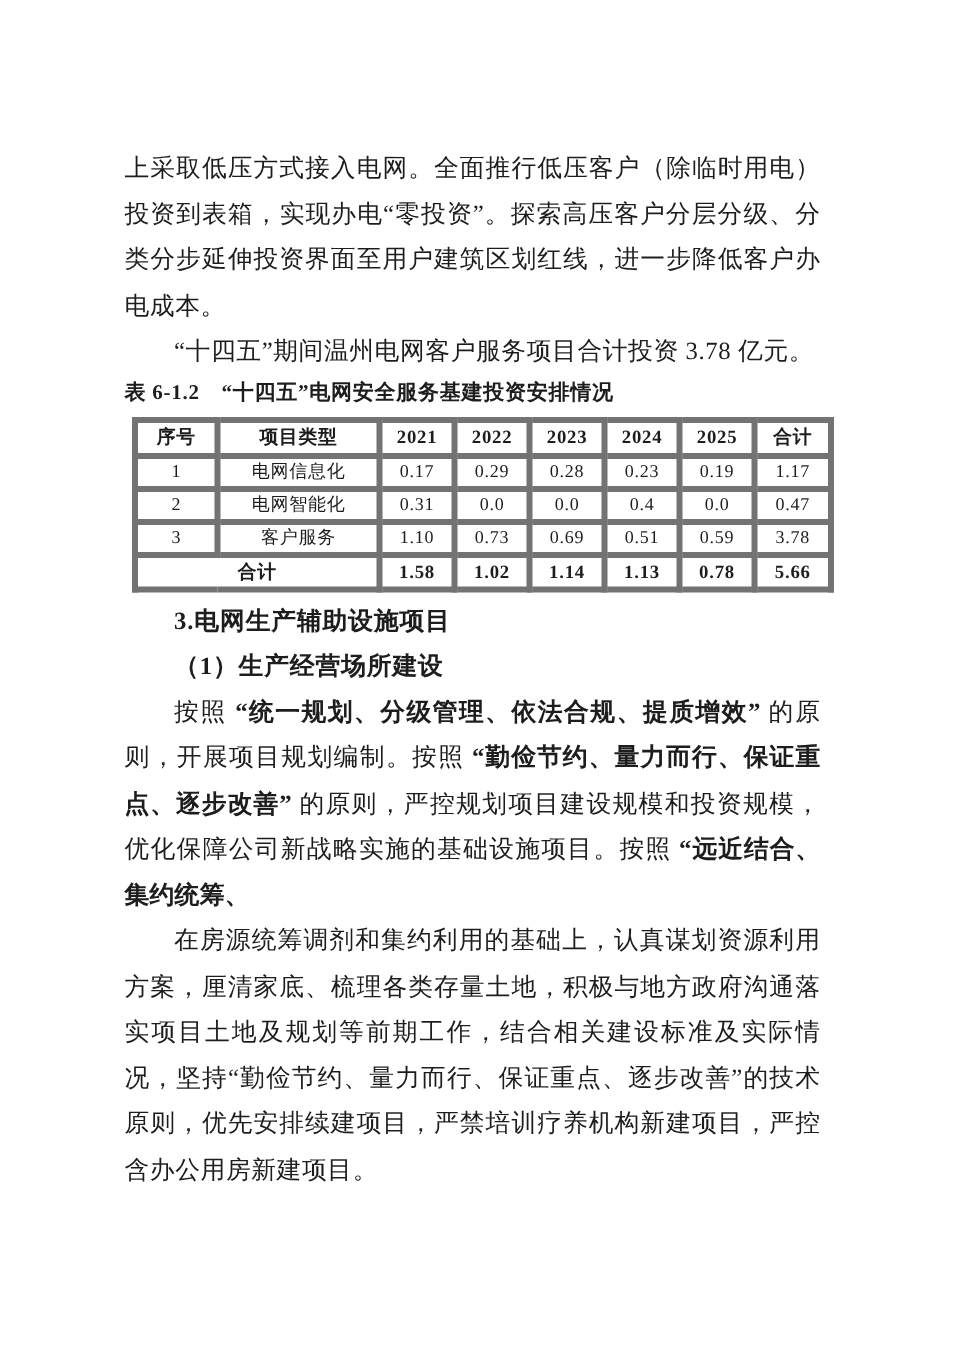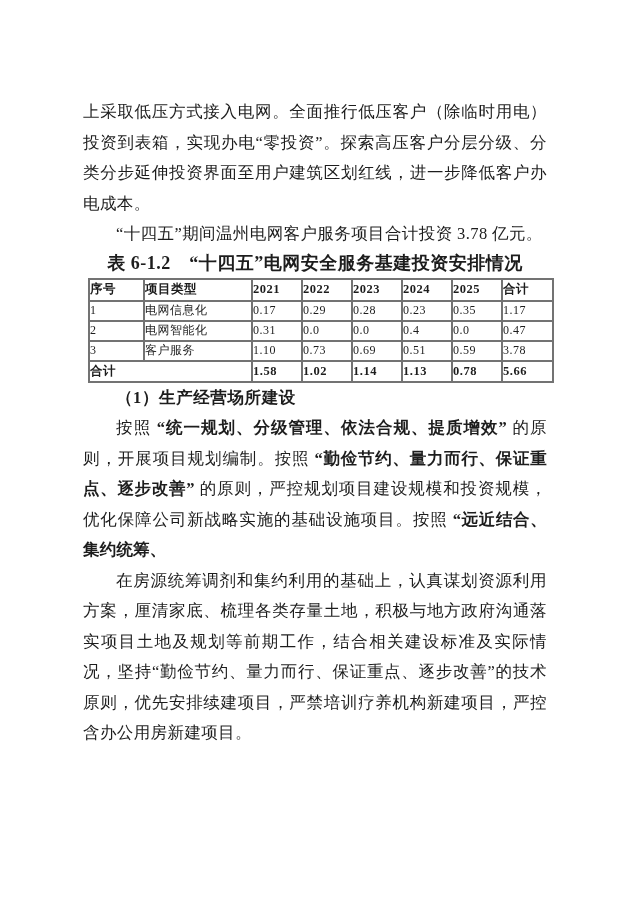--- a/index.html
+++ b/index.html
@@ -28,42 +28,41 @@
     font-size: 16.5px;
     line-height: 30.5px;
     letter-spacing: 0.4px;
     text-align: justify;
   }
   .indent {
     text-indent: 2em;
   }
   .table-caption {
     margin: 2px 0 0 0;
-    font-size: 18px;
+    font-size: 14px;
     font-weight: bold;
     line-height: 22px;
-    text-align: center;
     letter-spacing: 0.5px;
   }
   .unit-label {
     margin: 2px 0 0 0;
     font-size: 12.5px;
     line-height: 20px;
     text-align: right;
     letter-spacing: 0.5px;
   }
   table.inv-table {
     border-collapse: collapse;
     table-layout: fixed;
     width: 464px;
     margin: 4px 0 0 5px;
   }
   .inv-table th, .inv-table td {
-    border: 2px solid #737373;
-    text-align: left;
+    border: 4px solid #737373;
+    text-align: center;
     vertical-align: middle;
     padding: 0;
     font-size: 12px;
     letter-spacing: 0.5px;
     overflow: hidden;
     white-space: nowrap;
   }
   .inv-table thead th {
     font-weight: bold;
     font-size: 12.5px;
@@ -141,21 +140,21 @@
           </tr>
       </thead>
       <tbody>
           <tr>
             <td>1</td>
             <td>电网信息化</td>
             <td>0.17</td>
             <td>0.29</td>
             <td>0.28</td>
             <td>0.23</td>
-            <td>0.35</td>
+            <td>0.19</td>
             <td>1.17</td>
           </tr>
           <tr>
             <td>2</td>
             <td>电网智能化</td>
             <td>0.31</td>
             <td>0.0</td>
             <td>0.0</td>
             <td>0.4</td>
             <td>0.0</td>
@@ -176,20 +175,21 @@
             <td>1.58</td>
             <td>1.02</td>
             <td>1.14</td>
             <td>1.13</td>
             <td>0.78</td>
             <td>5.66</td>
           </tr>
         </tbody>
     </table>
 
+    <p class="heading first">3.电网生产辅助设施项目</p>
 
     <p class="heading">（1）生产经营场所建设</p>
 
 
     <p class="para indent"><span>按照 </span><span class="seg-bold">“统一规划、分级管理、依法合规、提质增效”</span><span> 的原则，开展项目规划编制。按照 </span><span class="seg-bold">“勤俭节约、量力而行、保证重点、逐步改善”</span><span> 的原则，严控规划项目建设规模和投资规模，优化保障公司新战略实施的基础设施项目。按照 </span><span class="seg-bold">“远近结合、集约统筹、</span></p>
 
     <p class="para indent">在房源统筹调剂和集约利用的基础上，认真谋划资源利用方案，厘清家底、梳理各类存量土地，积极与地方政府沟通落实项目土地及规划等前期工作，结合相关建设标准及实际情况，坚持“勤俭节约、量力而行、保证重点、逐步改善”的技术原则，优先安排续建项目，严禁培训疗养机构新建项目，严控含办公用房新建项目。</p>
 
   </div>
 

